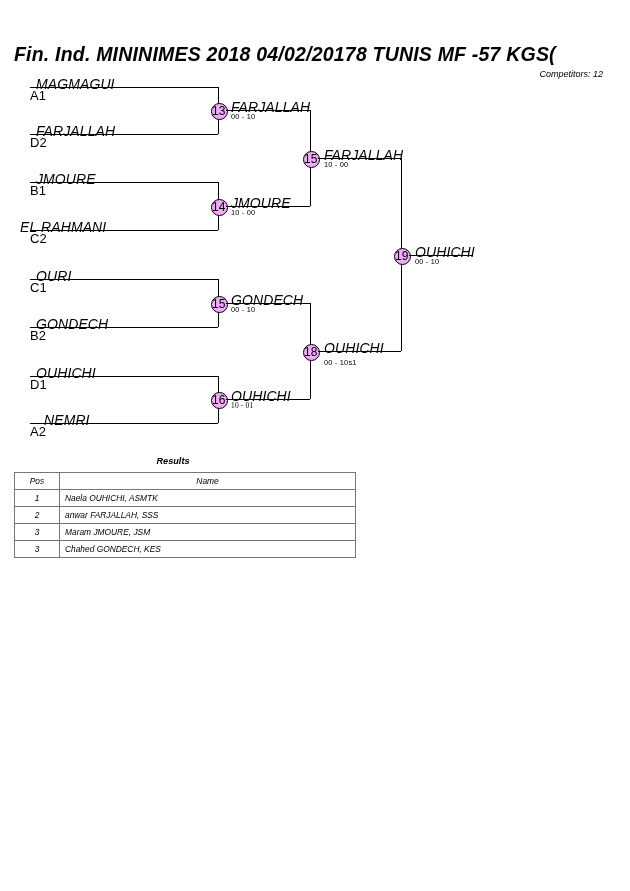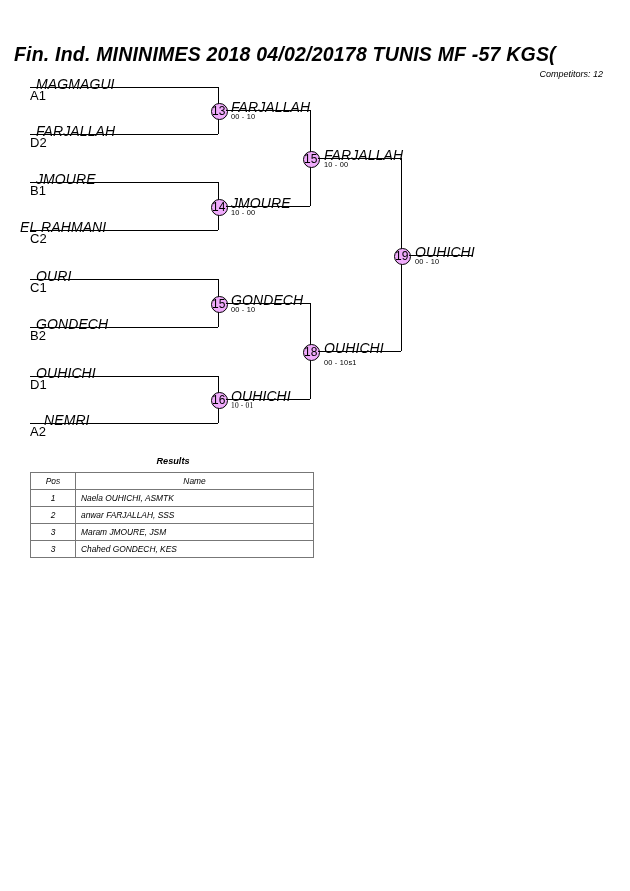--- a/index.html
+++ b/index.html
@@ -85,23 +85,23 @@
     left: 30px;
     top: 456px;
     width: 286px;
     text-align: center;
     font-size: 9.2px;
     font-weight: bold;
     font-style: italic;
   }
   #results-table {
     position: absolute;
-    left: 30px;
+    left: 14px;
     top: 472px;
-    width: 284px;
+    width: 342px;
     border-collapse: collapse;
     border: 1.6px solid #000;
     background: #fff;
   }
   #results-table th,
   #results-table td {
     border: 0.8px solid #777;
     font-size: 8.4px;
     font-style: italic;
     height: 16px;

